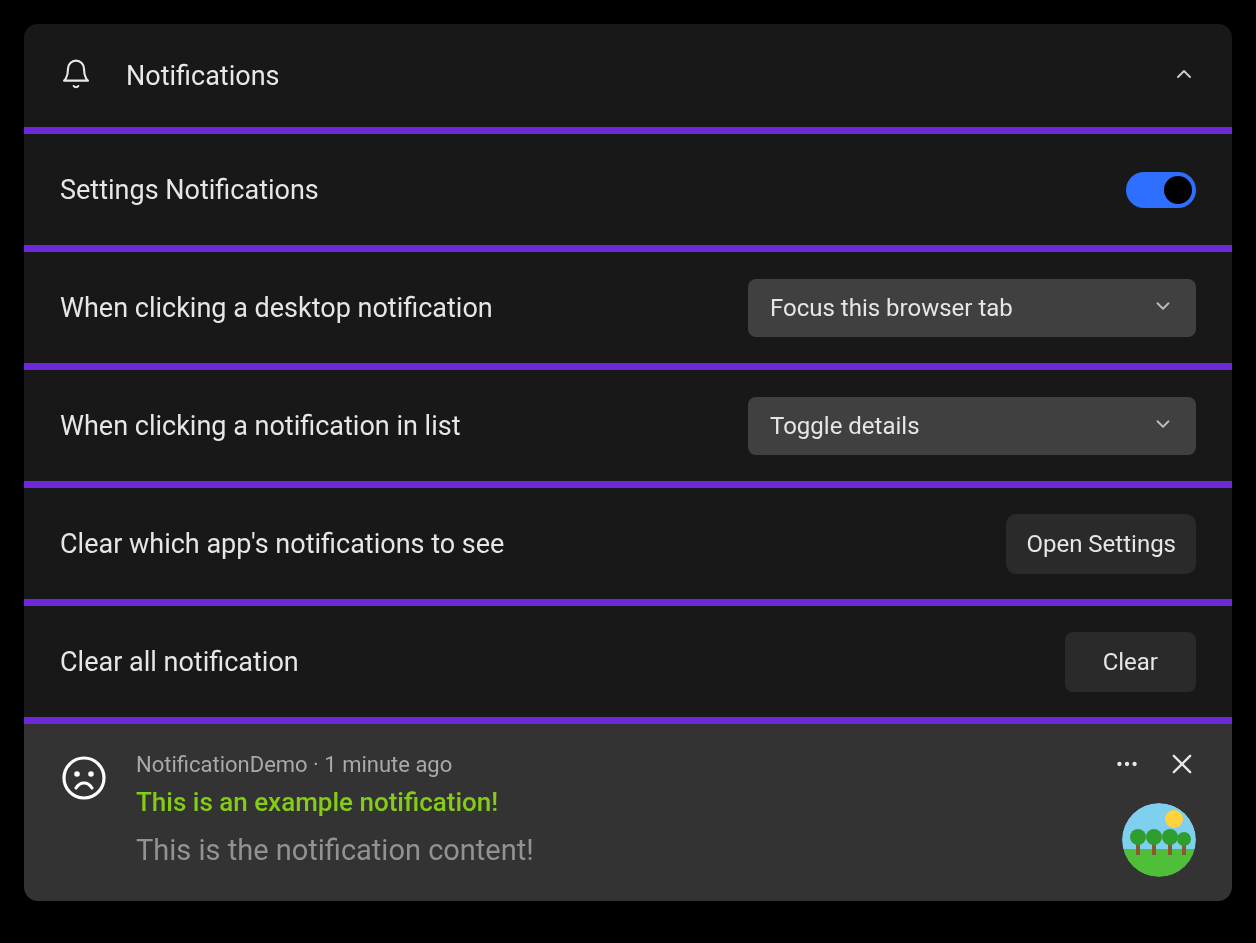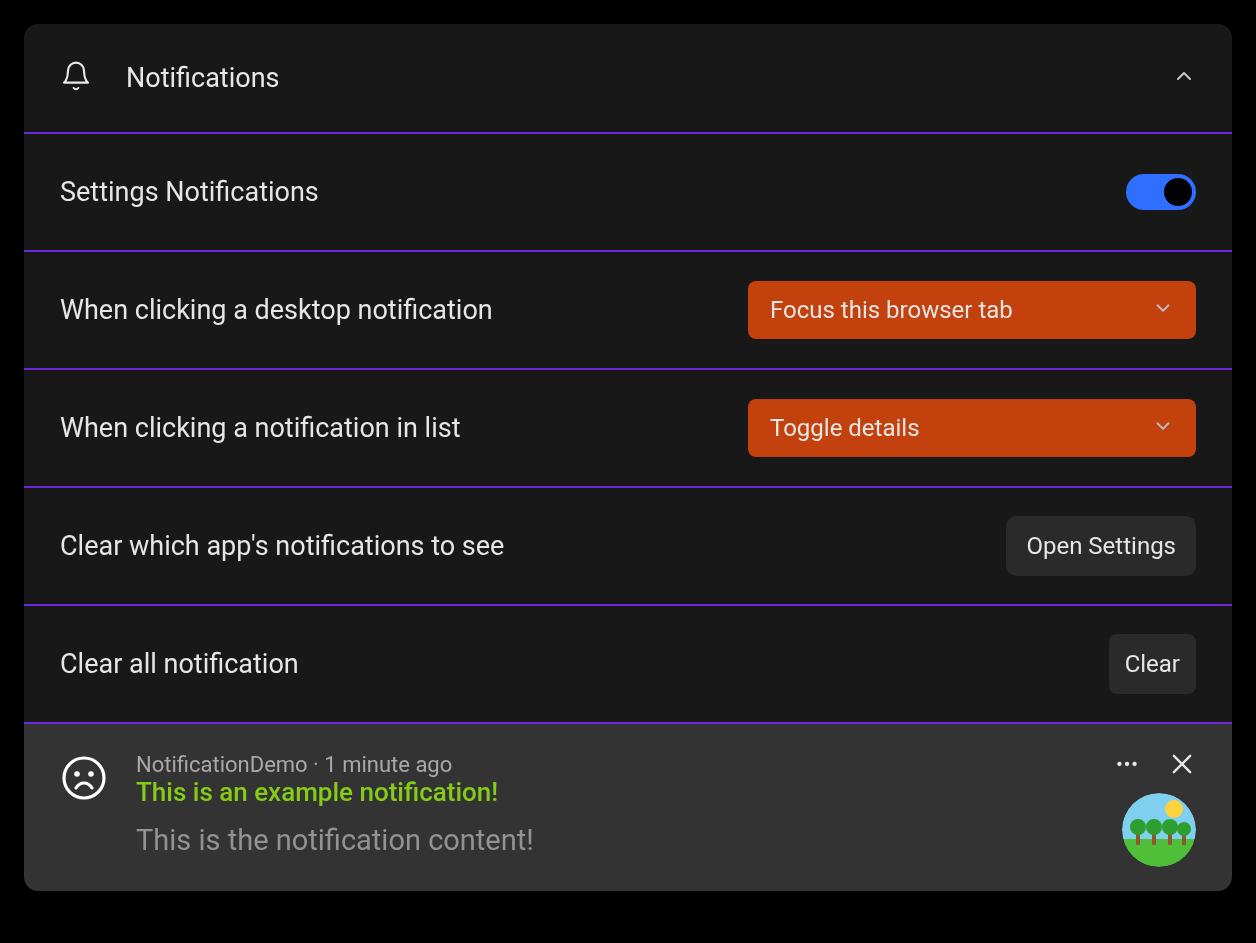--- a/index.html
+++ b/index.html
@@ -15,21 +15,21 @@
   .panel {
     background: #181818;
     border-radius: 14px;
     overflow: hidden;
   }
   .row {
     display: flex;
     align-items: center;
     justify-content: space-between;
     padding: 0 36px;
-    border-bottom: 2px solid #6d28d9;
+    border-bottom: 7px solid #6d28d9;
     min-height: 118px;
     text-align: right;
   }
   .row:last-of-type { border-bottom: none; }
   .header-row {
     min-height: 110px;
   }
   .header-left {
     display: flex;
     align-items: center;
@@ -66,21 +66,21 @@
     width: 28px;
     height: 28px;
     background: #000;
     border-radius: 50%;
   }
   
   .select {
     display: flex;
     align-items: center;
     justify-content: space-between;
-    background: #c2410c;
+    background: #404040;
     border-radius: 8px;
     height: 58px;
     width: 448px;
     padding: 0 22px;
     cursor: pointer;
   }
   .select-text {
     font-size: 24px;
     color: #e6e6e6;
   }
@@ -97,21 +97,21 @@
     background: #2a2a2a;
     border-radius: 10px;
     height: 60px;
     padding: 0 20px;
     font-size: 24px;
     color: #e6e6e6;
     cursor: pointer;
   }
   .btn-sm {
     height: 60px;
-    padding: 0 16px;
+    padding: 0 38px;
     border-radius: 8px;
   }
   
   .notif {
     background: #333333;
     border-radius: 0 0 14px 14px;
     padding: 28px 36px 34px 36px;
     display: flex;
     align-items: flex-start;
     position: relative;
@@ -120,21 +120,21 @@
     width: 48px;
     height: 48px;
     flex: 0 0 48px;
     margin-right: 28px;
     margin-top: 2px;
   }
   .notif-body { flex: 1; }
   .notif-meta {
     font-size: 22px;
     color: #a9a9a9;
-    margin-bottom: 0;
+    margin-bottom: 10px;
   }
   .notif-title {
     font-size: 26px;
     color: #84cc16;
     font-weight: 500;
     margin-bottom: 16px;
   }
   .notif-content {
     font-size: 29px;
     color: #929292;

